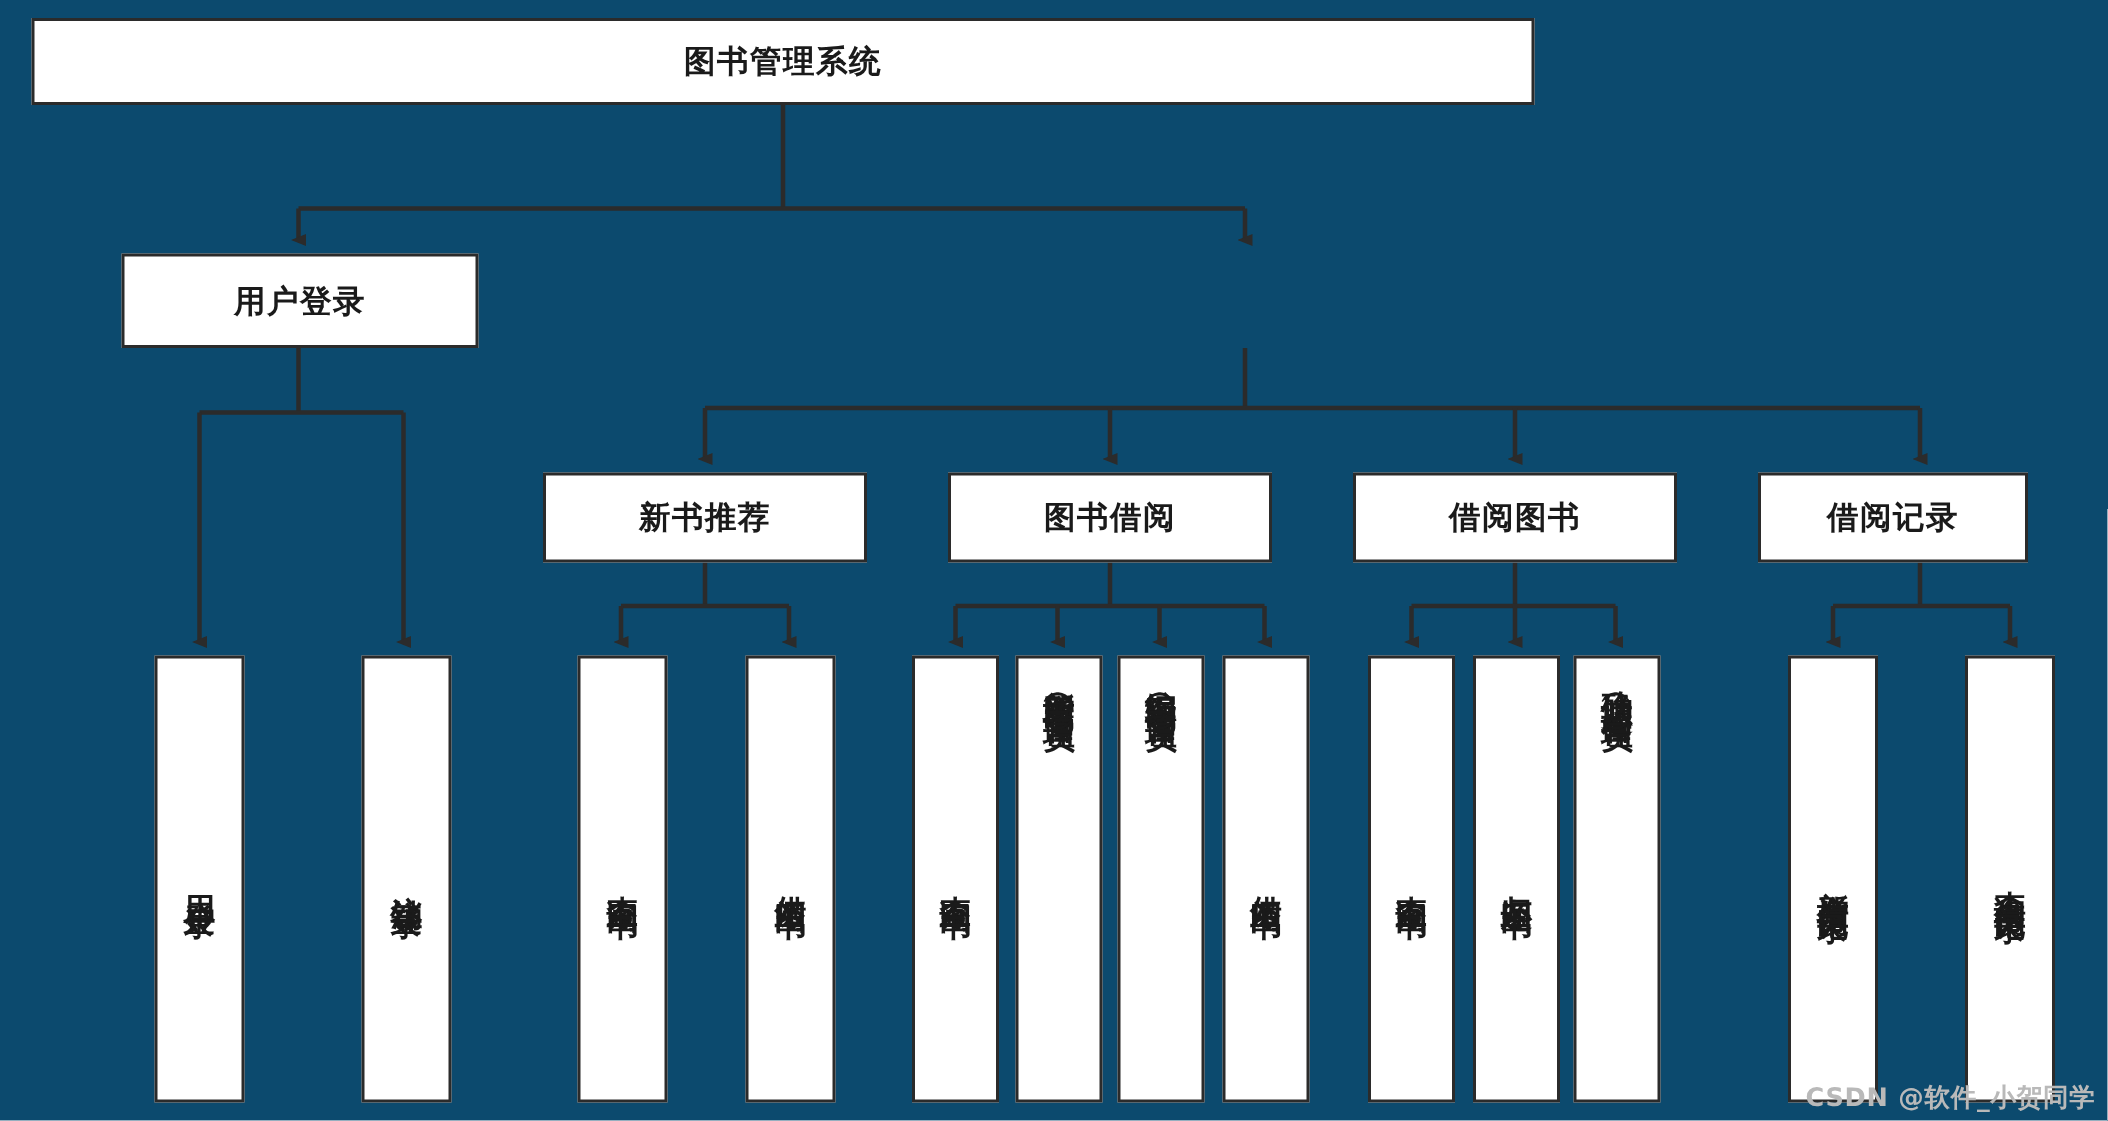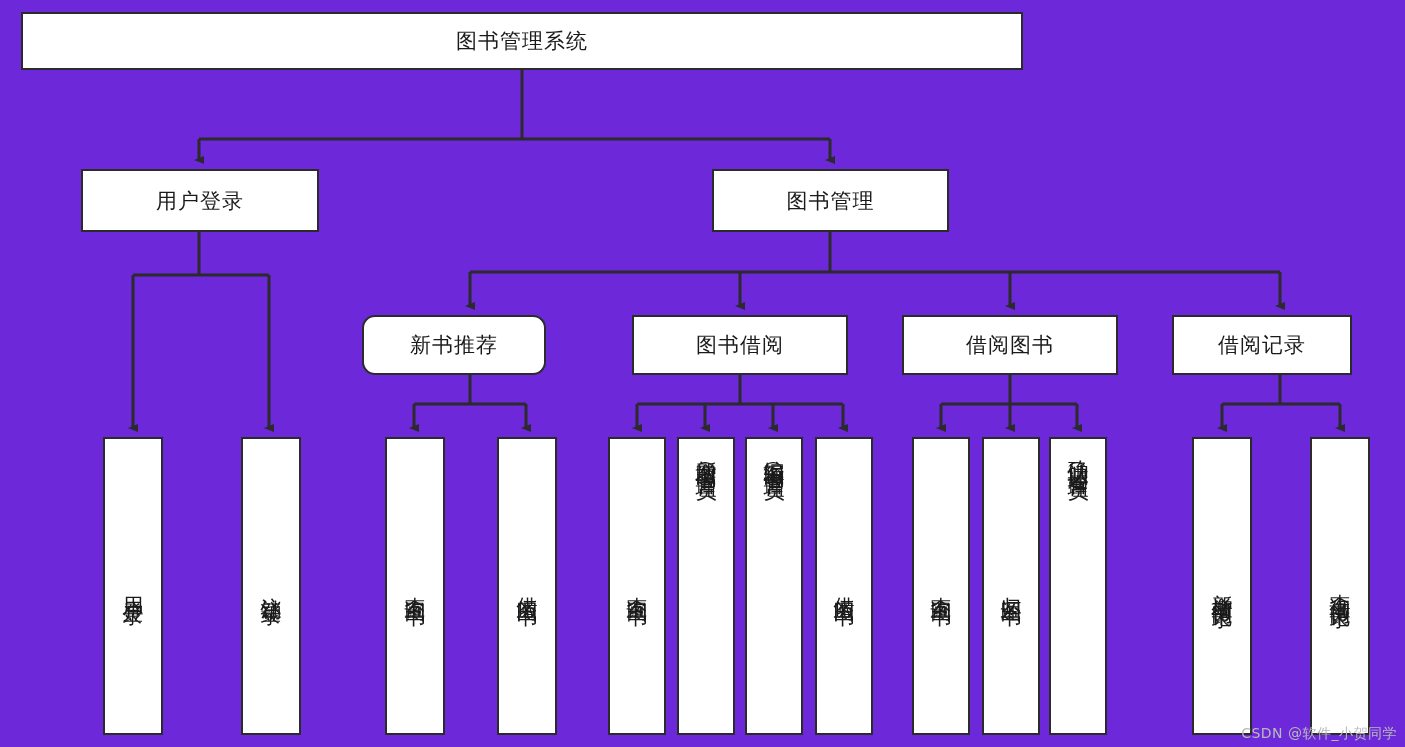--- a/index.html
+++ b/index.html
@@ -7,22 +7,23 @@
     padding: 0;
     background: #ffffff;
   }
   body {
     font-family: "DejaVu Sans", "Liberation Sans", sans-serif;
   }
   #canvas {
     position: relative;
     width: 1405px;
     height: 747px;
-    background: #6d28d9;
+    background: #0c4a6e;
     overflow: hidden;
+    font-weight: bold;
   }
   svg#edges {
     position: absolute;
     left: 0;
     top: 0;
     width: 1405px;
     height: 747px;
   }
   .node {
     position: absolute;
@@ -50,21 +51,21 @@
     white-space: nowrap;
   }
   .node.v.top-aligned {
     align-items: flex-start;
     padding-top: 4px;
   }
   .watermark {
     position: absolute;
     right: 8px;
     bottom: 4px;
-    font-size: 14px;
+    font-size: 17px;
     color: #b9b9b9;
     letter-spacing: 0.5px;
     white-space: nowrap;
   }
 </style>
 </head>
 <body>
 
 <div id="canvas">
 
@@ -119,25 +120,22 @@
     </g>
   </svg>
 
   <div class="node h" style="left:21px; top:12px; width:1002px; height:58px;">
     <span>图书管理系统</span>
   </div>
 
   <div class="node h" style="left:81px; top:169px; width:238px; height:63px;">
     <span>用户登录</span>
   </div>
-  <div class="node h" style="left:712px; top:169px; width:237px; height:63px;">
-    <span>图书管理</span>
-  </div>
 
-  <div class="node h" style="left:362px; top:315px; width:184px; height:60px;border-radius:13px;">
+  <div class="node h" style="left:362px; top:315px; width:216px; height:60px;">
     <span>新书推荐</span>
   </div>
   <div class="node h" style="left:632px; top:315px; width:216px; height:60px;text-align:right;">
     <span>图书借阅</span>
   </div>
   <div class="node h" style="left:902px; top:315px; width:216px; height:60px;">
     <span>借阅图书</span>
   </div>
   <div class="node h" style="left:1172px; top:315px; width:180px; height:60px;">
     <span>借阅记录</span>

